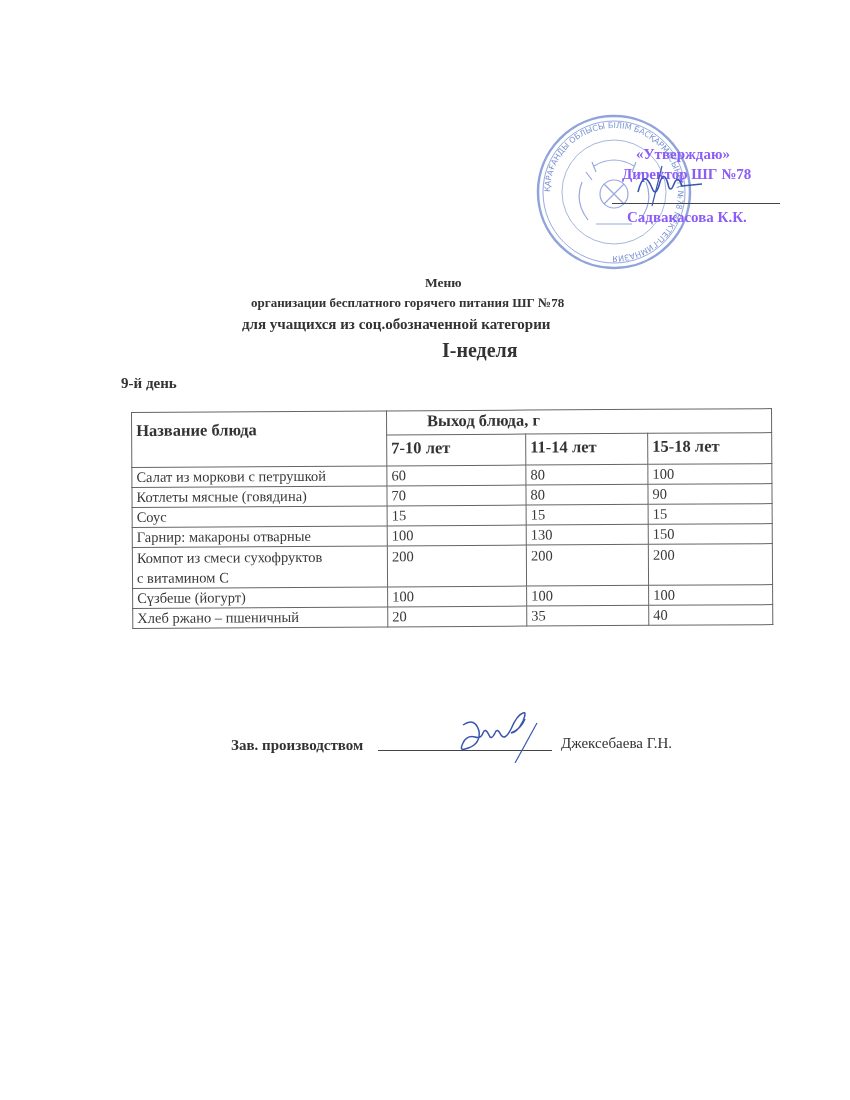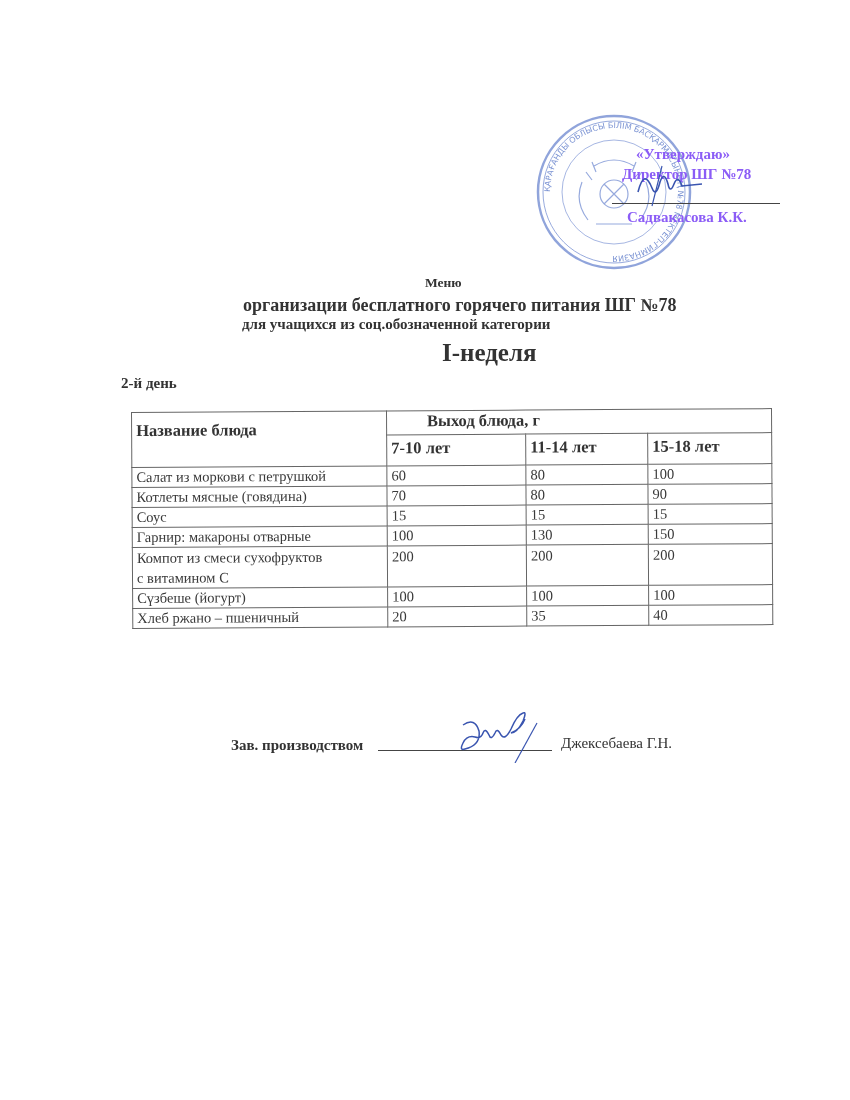--- a/index.html
+++ b/index.html
@@ -16,23 +16,23 @@
     .approve { font-weight: bold; font-size: 15px; color: #8b5cf6; white-space: nowrap; }
     #approve-title { left: 636px; top: 146px; }
     #approve-role { left: 622px; top: 166px; }
     #approve-line { left: 612px; top: 203px; width: 168px; height: 1px; background: #444; }
     #approve-name { left: 627px; top: 209px; }
     #sig-director { left: 630px; top: 162px; width: 80px; height: 50px; }
 
     
     .title { font-weight: bold; color: #333; white-space: nowrap; font-size: 14.5px; }
     #menu-title { left: 425px; top: 275px; font-size: 13.5px; text-align: right; }
-    #org-line { left: 243px; top: 295px; font-size: 18px; }
+    #org-line { left: 251px; top: 295px; font-size: 13px; }
     #category-line { left: 242px; top: 316px; font-size: 15px; }
-    #week-title { left: 442px; top: 339px; font-size: 25px; text-align: center; }
+    #week-title { left: 442px; top: 339px; font-size: 20px; text-align: center; }
     #day-title { left: 121px; top: 375px; font-size: 15px; }
 
     
     #menu-table {
       position: absolute; left: 131px; top: 412px;
       border-collapse: collapse; transform: rotate(-0.35deg); transform-origin: left top;
       font-size: 14.5px; color: #3a3a3a;
     }
     #menu-table td, #menu-table th {
       border: 1px solid #666; padding: 0 4px; vertical-align: top; text-align: left;
@@ -83,21 +83,21 @@
 <div id="approve-name" class="abs approve">Садвакасова К.К.</div>
 <svg id="sig-director" class="abs" viewBox="0 0 80 50">
   <path d="M8 30 q6 -24 14 -4 q4 10 8 -6 q4 -12 8 2 q2 10 6 0 q4 -10 8 2 l20 -2" fill="none" stroke="#3a55b0" stroke-width="1.6"></path>
   <path d="M22 44 l10 -40" fill="none" stroke="#3a55b0" stroke-width="1.2"></path>
 </svg>
 
 <div id="menu-title" class="abs title">Меню</div>
 <div id="org-line" class="abs title">организации бесплатного горячего питания ШГ №78</div>
 <div id="category-line" class="abs title">для учащихся из соц.обозначенной категории</div>
 <div id="week-title" class="abs title">I-неделя</div>
-<div id="day-title" class="abs title">2-й день</div>
+<div id="day-title" class="abs title">9-й день</div>
 
 <table id="menu-table">
   <tbody>
       <tr>
     <th class="col-name h-name" rowspan="2">Название блюда</th>
     <th class="h-yield" colspan="3">Выход блюда, г</th>
   </tr>
   <tr>
     <th class="col-a h-age">7-10 лет</th>
     <th class="col-b h-age">11-14 лет</th>

